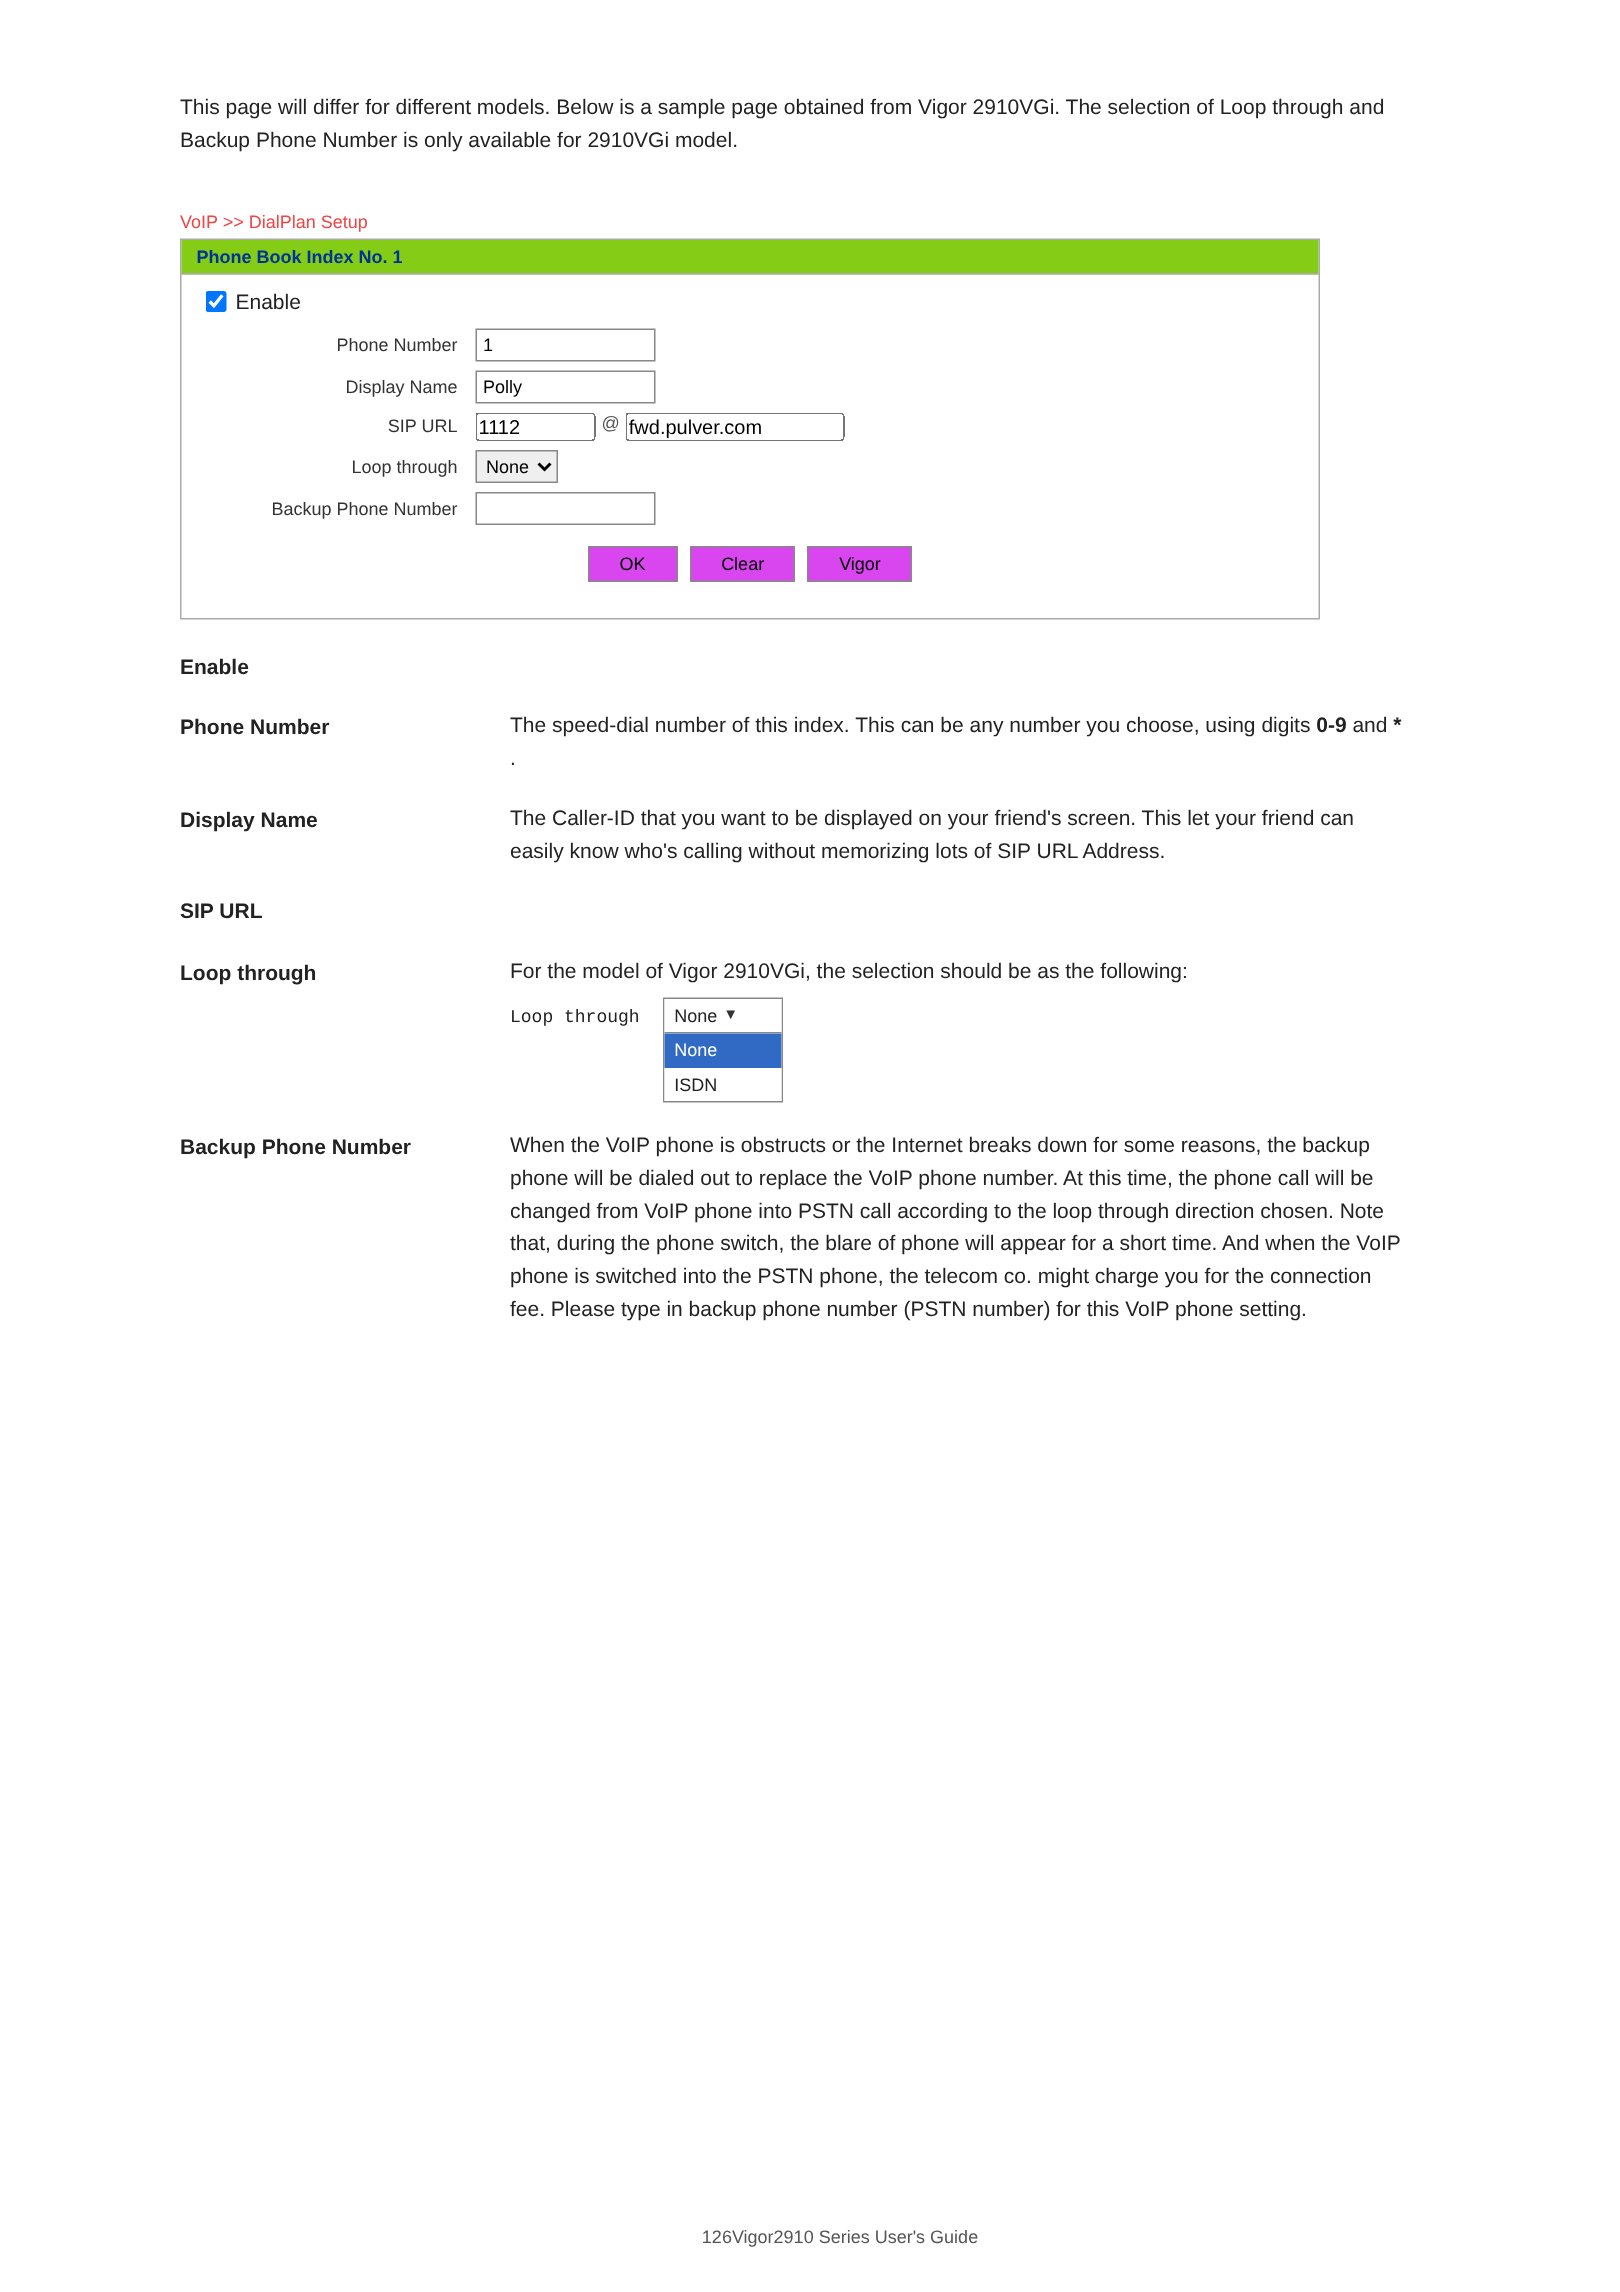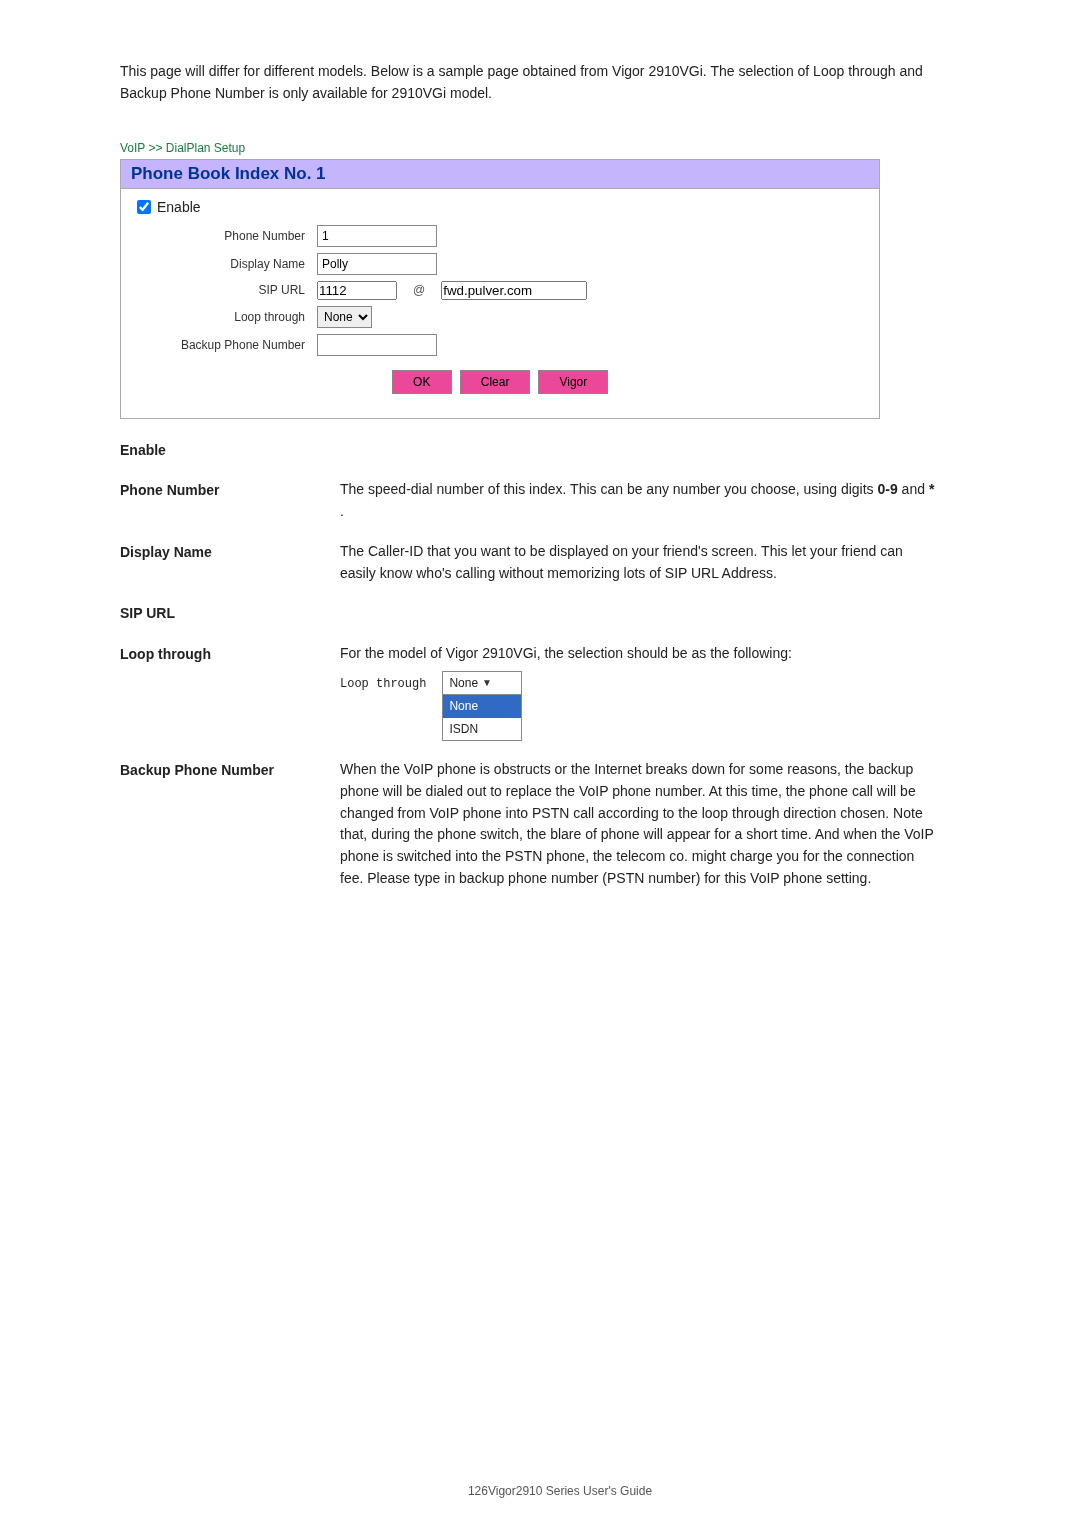--- a/index.html
+++ b/index.html
@@ -14,37 +14,37 @@
     }
 
     .intro-text {
       font-size: 14px;
       line-height: 1.6;
       margin-bottom: 36px;
       max-width: 820px;
     }
 
     .voip-link {
-      color: #15803d;
+      color: #ef4444;
       font-size: 12px;
       margin-bottom: 4px;
       display: block;
     }
 
     .form-container {
       border: 1px solid #aaa;
       max-width: 760px;
       margin-bottom: 20px;
     }
 
     .form-header {
-      background: #c4b5fd;
+      background: #84cc16;
       border-bottom: 1px solid #aaa;
       padding: 4px 10px;
-      font-size: 17px;
+      font-size: 12px;
       font-weight: bold;
       color: #003399;
     }
 
     .form-body {
       padding: 10px 16px 14px 16px;
     }
 
     .enable-row {
       display: flex;
@@ -77,22 +77,21 @@
     .field-input input[type="text"] {
       width: 120px;
       height: 22px;
       border: 1px solid #888;
       padding: 2px 4px;
       font-size: 12px;
     }
 
     .sip-url-group {
       display: flex;
-      align-items: center;
-      gap: 16px;
+      gap: 4px;
     }
 
     .sip-url-group input[type="text"]:first-child {
       width: 80px;
     }
 
     .at-symbol {
       font-size: 12px;
       color: #555;
     }
@@ -119,21 +118,21 @@
       gap: 8px;
       margin-top: 14px;
       padding-bottom: 10px;
     }
 
     .btn {
       min-width: 60px;
       height: 24px;
       font-size: 12px;
       border: 1px solid #888;
-      background: #ec4899;
+      background: #d946ef;
       cursor: pointer;
       padding: 0 20px;
     }
 
     
     .desc-section {
       max-width: 820px;
       margin-top: 10px;
     }
 

